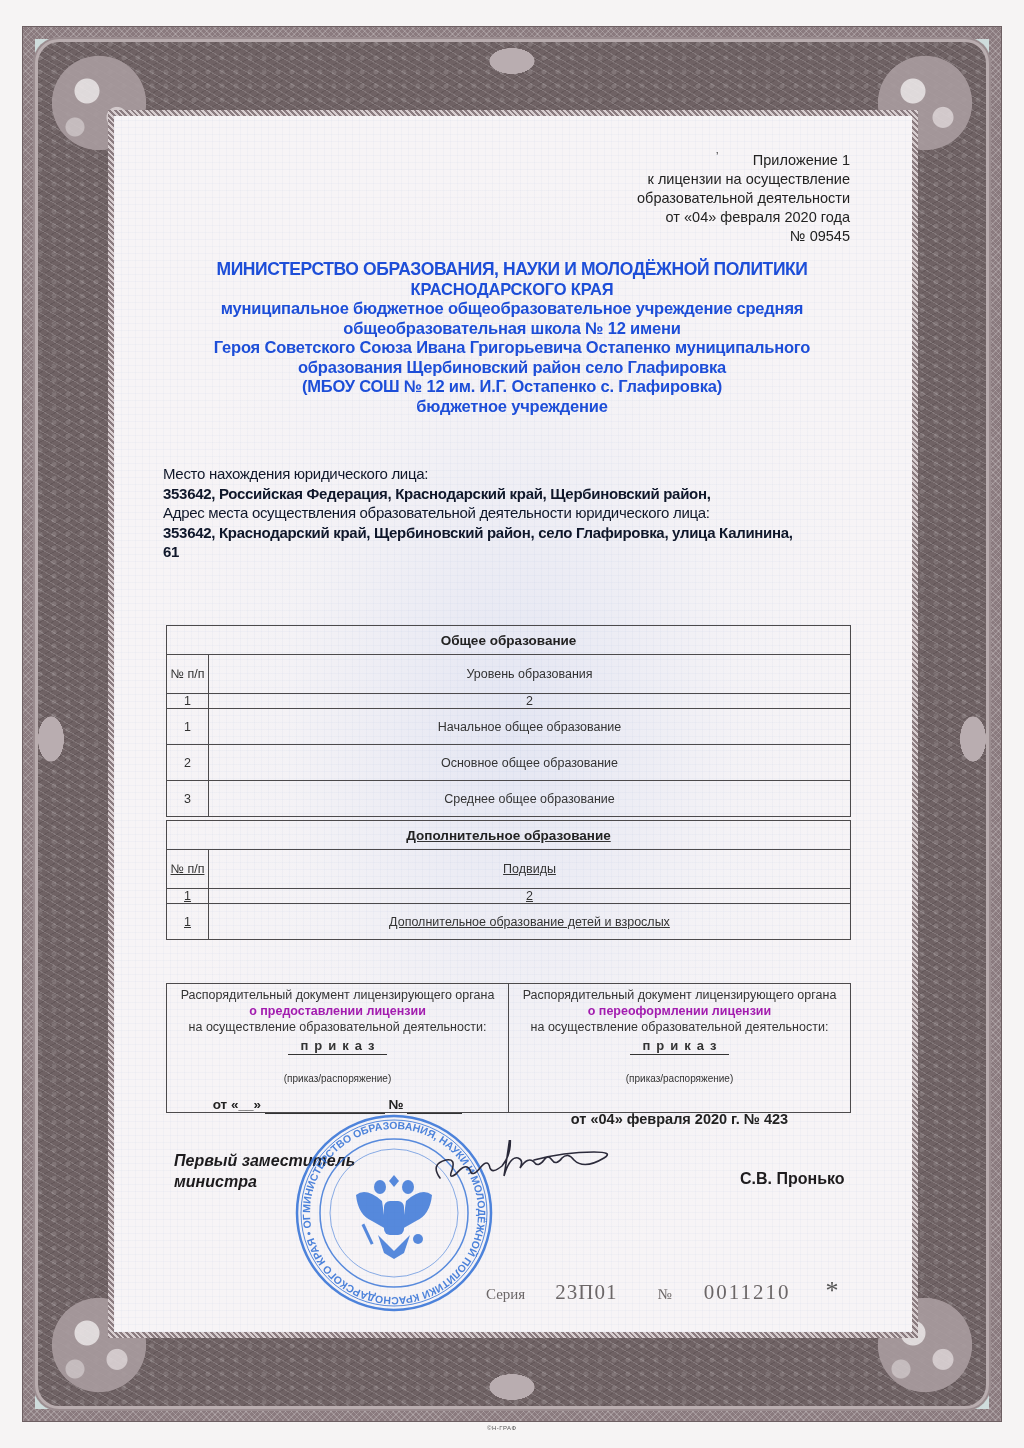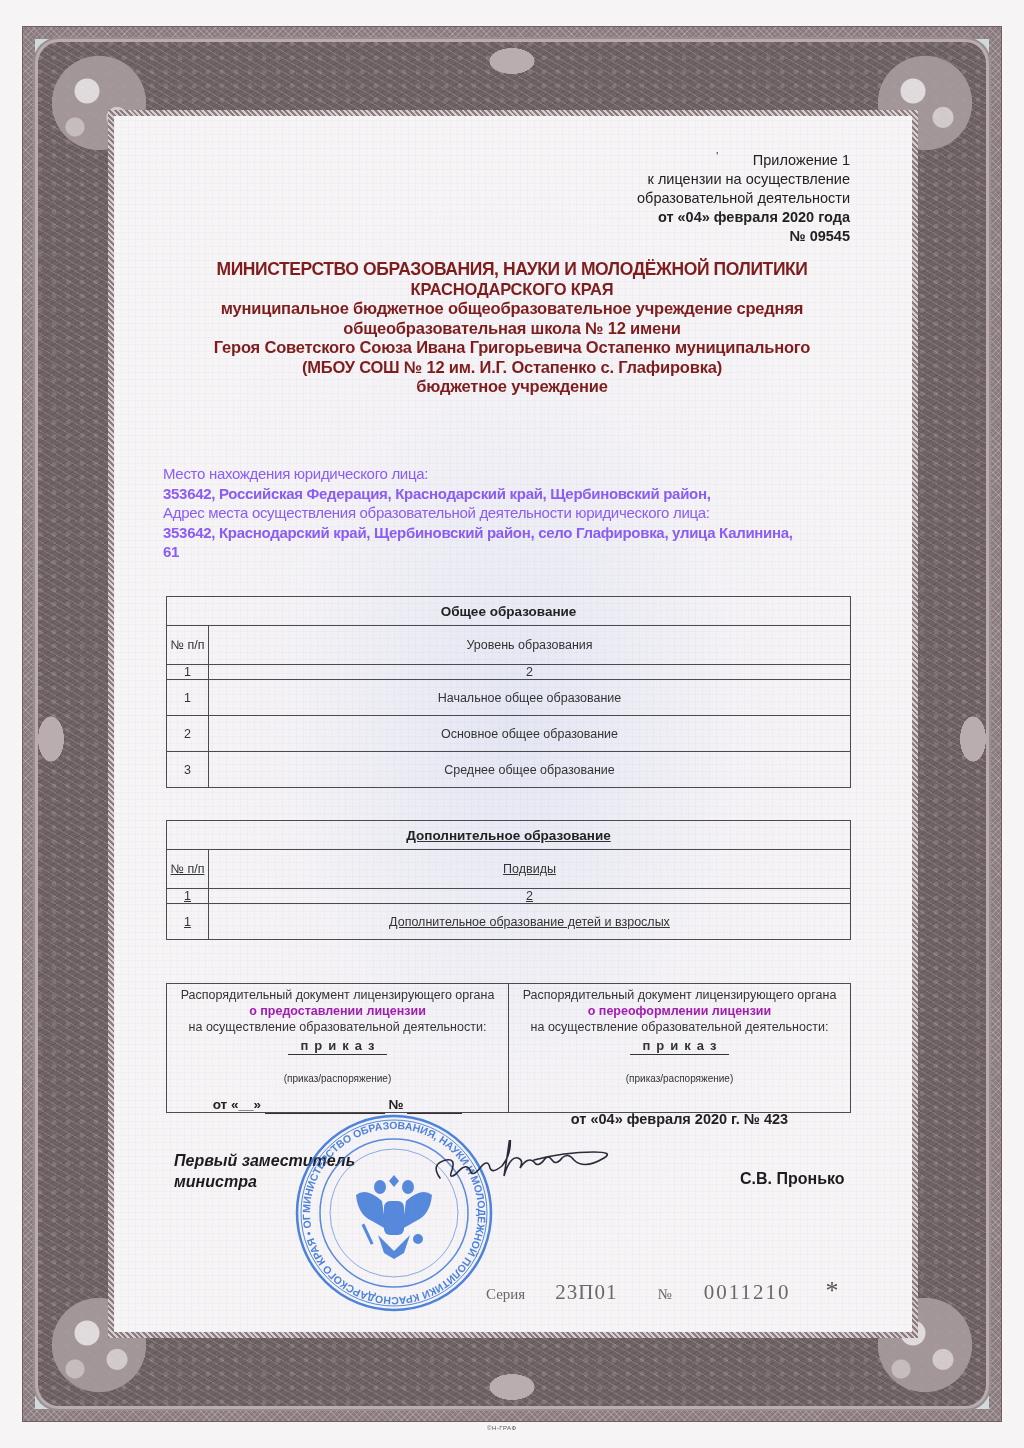--- a/index.html
+++ b/index.html
@@ -78,49 +78,49 @@
       position: absolute; left: 487px; top: 1425px; font-size: 6px; color: #555;
       letter-spacing: 0.5px;
     }
 
     
     .content { position: absolute; left: 0; top: 0; width: 1024px; height: 1448px; }
     .appendix {
       position: absolute; right: 174px; top: 151px; text-align: right;
       font-size: 14.5px; line-height: 19px; color: #222;
     }
-    .appendix .b { font-weight: bold; }
+    .appendix .b { font-weight: normal; }
     .tick-mark { position: absolute; left: 716px; top: 150px; font-size: 11px; color: #333; }
 
     .heading {
       position: absolute; left: 170px; width: 684px; top: 260px; text-align: center;
-      font-weight: bold; font-size: 16.5px; line-height: 19.5px; color: #7f1d1d;
+      font-weight: bold; font-size: 16.5px; line-height: 19.5px; color: #1d4ed8;
       letter-spacing: -0.2px;
     }
     .heading .ministry { font-size: 17.5px; letter-spacing: -0.4px; }
 
     .address {
       position: absolute; left: 163px; top: 464px; width: 690px;
-      font-size: 15px; line-height: 19.5px; color: #8b5cf6; letter-spacing: -0.3px;
+      font-size: 15px; line-height: 19.5px; color: #0f172a; letter-spacing: -0.3px;
     }
     .address .b { font-weight: bold; }
 
     table.lic {
       position: absolute; left: 166px; width: 685px; border-collapse: collapse;
       font-size: 12.5px; color: #333;
     }
     table.lic td {
       border: 1.5px solid #4c4a4c; text-align: center; padding: 0;
     }
     table.lic td.num { width: 41px; }
     table.lic tr.title td { font-weight: bold; font-size: 13.5px; color: #222; height: 28px; }
     table.lic tr.colhead td { height: 38px; line-height: 14px; }
     table.lic tr.colnum td { height: 14px; line-height: 13px; }
     table.lic tr.row td { height: 35px; }
-    #general-table { top: 596px; }
+    #general-table { top: 625px; }
     #additional-table { top: 820px; text-decoration: underline; }
 
     .orders {
       position: absolute; left: 166px; top: 983px; width: 685px; height: 130px;
       display: flex; border: 1.5px solid #4c4a4c; box-sizing: border-box;
       font-size: 12.5px; color: #333;
     }
     .orders .col { flex: 1; text-align: center; padding-top: 3px; line-height: 16px; }
     .orders .col + .col { border-left: 1.5px solid #4c4a4c; }
     .orders .b { font-weight: bold; color: #a21caf; }
@@ -187,20 +187,21 @@
     <div class="b">от «04» февраля 2020 года</div>
     <div class="b">№ 09545</div>
   </div>
 
   <div class="heading">
     <div class="ministry">МИНИСТЕРСТВО ОБРАЗОВАНИЯ, НАУКИ И МОЛОДЁЖНОЙ ПОЛИТИКИ</div>
     <div>КРАСНОДАРСКОГО КРАЯ</div>
     <div>муниципальное бюджетное общеобразовательное учреждение средняя</div>
     <div>общеобразовательная школа № 12 имени</div>
     <div>Героя Советского Союза Ивана Григорьевича Остапенко муниципального</div>
+    <div>образования Щербиновский район село Глафировка</div>
     <div>(МБОУ СОШ № 12 им. И.Г. Остапенко с. Глафировка)</div>
     <div>бюджетное учреждение</div>
   </div>
 
   <div class="address">
     <div>Место нахождения юридического лица:</div>
     <div class="b">353642, Российская Федерация, Краснодарский край, Щербиновский район,</div>
     <div>Адрес места осуществления образовательной деятельности юридического лица:</div>
     <div class="b">353642, Краснодарский край, Щербиновский район, село Глафировка, улица Калинина,</div>
     <div class="b">61</div>

